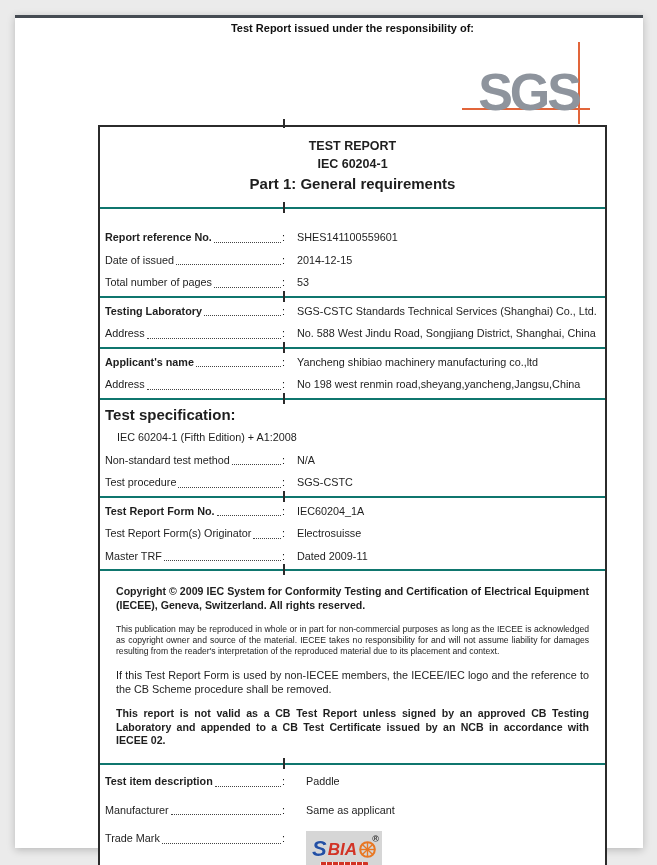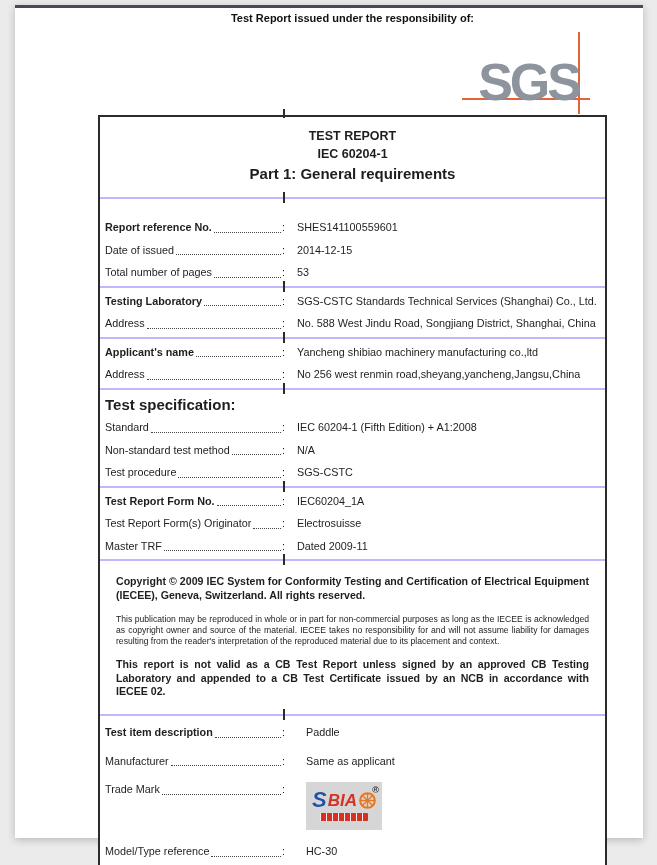--- a/index.html
+++ b/index.html
@@ -5,21 +5,21 @@
   * { box-sizing: border-box; margin: 0; padding: 0; }
   html,body { width:657px; height:865px; }
   body {
     background:#ebebeb;
     font-family:"Liberation Sans", sans-serif;
     color:#1e1e1e;
     position:relative;
     overflow:hidden;
   }
   .page {
-    position:absolute; left:15px; top:5px;
+    position:absolute; left:15px; top:15px;
     width:628px; height:833px;
     background:#ffffff;
     border-top:3px solid #454b52;
     box-shadow:0 2px 8px rgba(0,0,0,0.22);
   }
   .header-note {
     position:absolute; left:83px; top:4px; width:509px;
     text-align:center; font-size:11px; font-weight:bold; color:#111;
   }
   
@@ -29,21 +29,21 @@
     font-size:52px; font-weight:bold; line-height:0.78;
     color:#8e949d; letter-spacing:-3px;
   }
   .sgs-hline { position:absolute; left:0; bottom:14px; width:128px; height:2px; background:#e2653a; }
   .sgs-vline { position:absolute; left:116px; top:2px; width:2px; height:82px; background:#e2653a; }
   
   .rtable {
     position:absolute; left:83px; top:107px; width:509px;
     border:2px solid #2b2b2b; background:#fff;
   }
-  .sec { border-top:2px solid #c4b5fd; position:relative; padding:2px 0; }
+  .sec { border-top:2px solid #0f766e; position:relative; padding:2px 0; }
   .sec.first { border-top:none;border-radius:12px; }
   .tick { position:absolute; left:183px; top:-7px; width:2px; height:11px; background:#2b2b2b; }
   .tick-top { position:absolute; left:183px; top:-8px; width:2px; height:9px; background:#2b2b2b; }
   .title-sec { text-align:center; padding:11px 6px 13px 6px; }
   .t-sm { font-size:12.5px; font-weight:bold; line-height:1.4; }
   .t-lg { font-size:15px; font-weight:bold; line-height:1.4; }
   .row { display:flex; align-items:flex-start; padding:4px 8px 4px 5px; font-size:10.8px; line-height:1.35; }
   .row.tall { padding-top:7px; padding-bottom:7px;gap:9px; }
   .lbl { width:180px; flex:none; display:flex; align-items:flex-end; }
   .lbl .txt { white-space:nowrap; }
@@ -148,32 +148,28 @@
             <span class="txt">Applicant's name</span>
             <span class="leader"></span>
           </span>
         <span class="val">Yancheng shibiao machinery manufacturing co.,ltd</span>
       </div>
       <div class="row">
         <span class="lbl">
             <span class="txt">Address</span>
             <span class="leader"></span>
           </span>
-        <span class="val">No 256 west renmin road,sheyang,yancheng,Jangsu,China</span>
+        <span class="val">No 198 west renmin road,sheyang,yancheng,Jangsu,China</span>
       </div>
     </div>
 
     <div class="sec">
       <i class="tick"></i>
       <div class="spec-head">Test specification:</div>
       <div class="row">
-        <span class="lbl">
-            <span class="txt">Standard</span>
-            <span class="leader"></span>
-          </span>
         <span class="val">IEC 60204-1 (Fifth Edition) + A1:2008</span>
       </div>
       <div class="row">
         <span class="lbl">
             <span class="txt">Non-standard test method</span>
             <span class="leader"></span>
           </span>
         <span class="val">N/A</span>
       </div>
       <div class="row">
@@ -207,20 +203,21 @@
             <span class="leader"></span>
           </span>
         <span class="val">Dated 2009-11</span>
       </div>
     </div>
 
     <div class="sec cpy">
       <i class="tick"></i>
       <p class="b">Copyright © 2009 IEC System for Conformity Testing and Certification of Electrical Equipment (IECEE), Geneva, Switzerland. All rights reserved.</p>
       <p class="s">This publication may be reproduced in whole or in part for non-commercial purposes as long as the IECEE is acknowledged as copyright owner and source of the material. IECEE takes no responsibility for and will not assume liability for damages resulting from the reader's interpretation of the reproduced material due to its placement and context.</p>
+      <p class="n">If this Test Report Form is used by non-IECEE members, the IECEE/IEC logo and the reference to the CB Scheme procedure shall be removed.</p>
       <p class="b">This report is not valid as a CB Test Report unless signed by an approved CB Testing Laboratory and appended to a CB Test Certificate issued by an NCB in accordance with IECEE 02.</p>
     </div>
 
     <div class="sec">
       <i class="tick"></i>
       <div class="row tall">
         <span class="lbl bold">
             <span class="txt">Test item description</span>
             <span class="leader"></span>
           </span>

